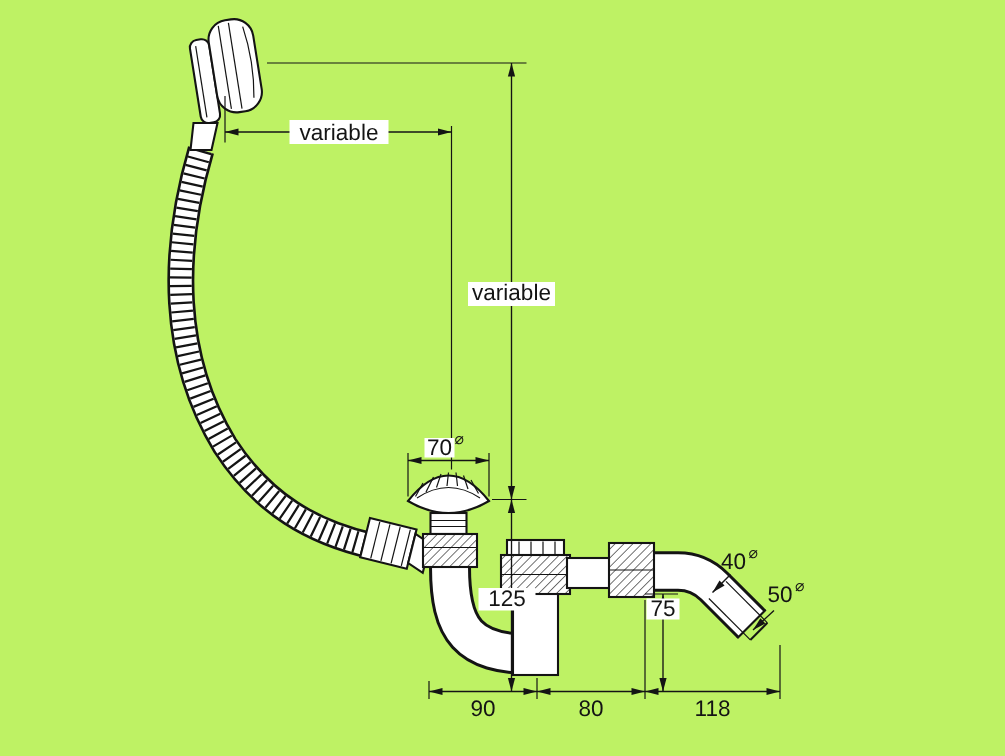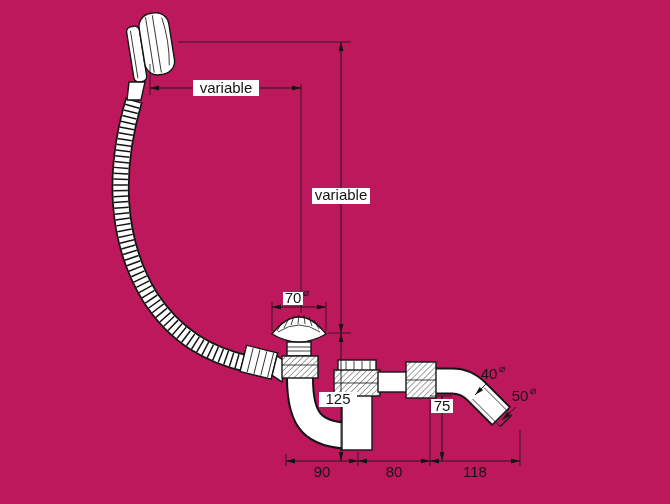--- a/index.html
+++ b/index.html
@@ -1,16 +1,16 @@
 <!DOCTYPE html>
 <html><head>
 <meta charset="utf-8">
 <style>
   html, body { margin:0; padding:0; background:#ffffff; }
-  .stage { position:relative; width:670px; height:504px; background:#be185d; overflow:hidden; }
+  .stage { position:relative; width:670px; height:504px; background:#bef264; overflow:hidden; }
   svg { display:block; }
   svg text { font-family:"Liberation Sans", sans-serif; fill:#141414; }
   .t   { font-size:15px; text-anchor:middle; }
   .sup { font-size:10.5px; text-anchor:start; }
   .ln    { fill:none; stroke:#141414; stroke-width:1.4; }
   .fillw { fill:#ffffff; stroke:#141414; stroke-width:1.4; }
   .thin  { fill:none; stroke:#141414; stroke-width:0.8; }
   .dim   { fill:none; stroke:#141414; stroke-width:0.9; }
   .mask  { fill:#ffffff; stroke:none; }
 </style>

